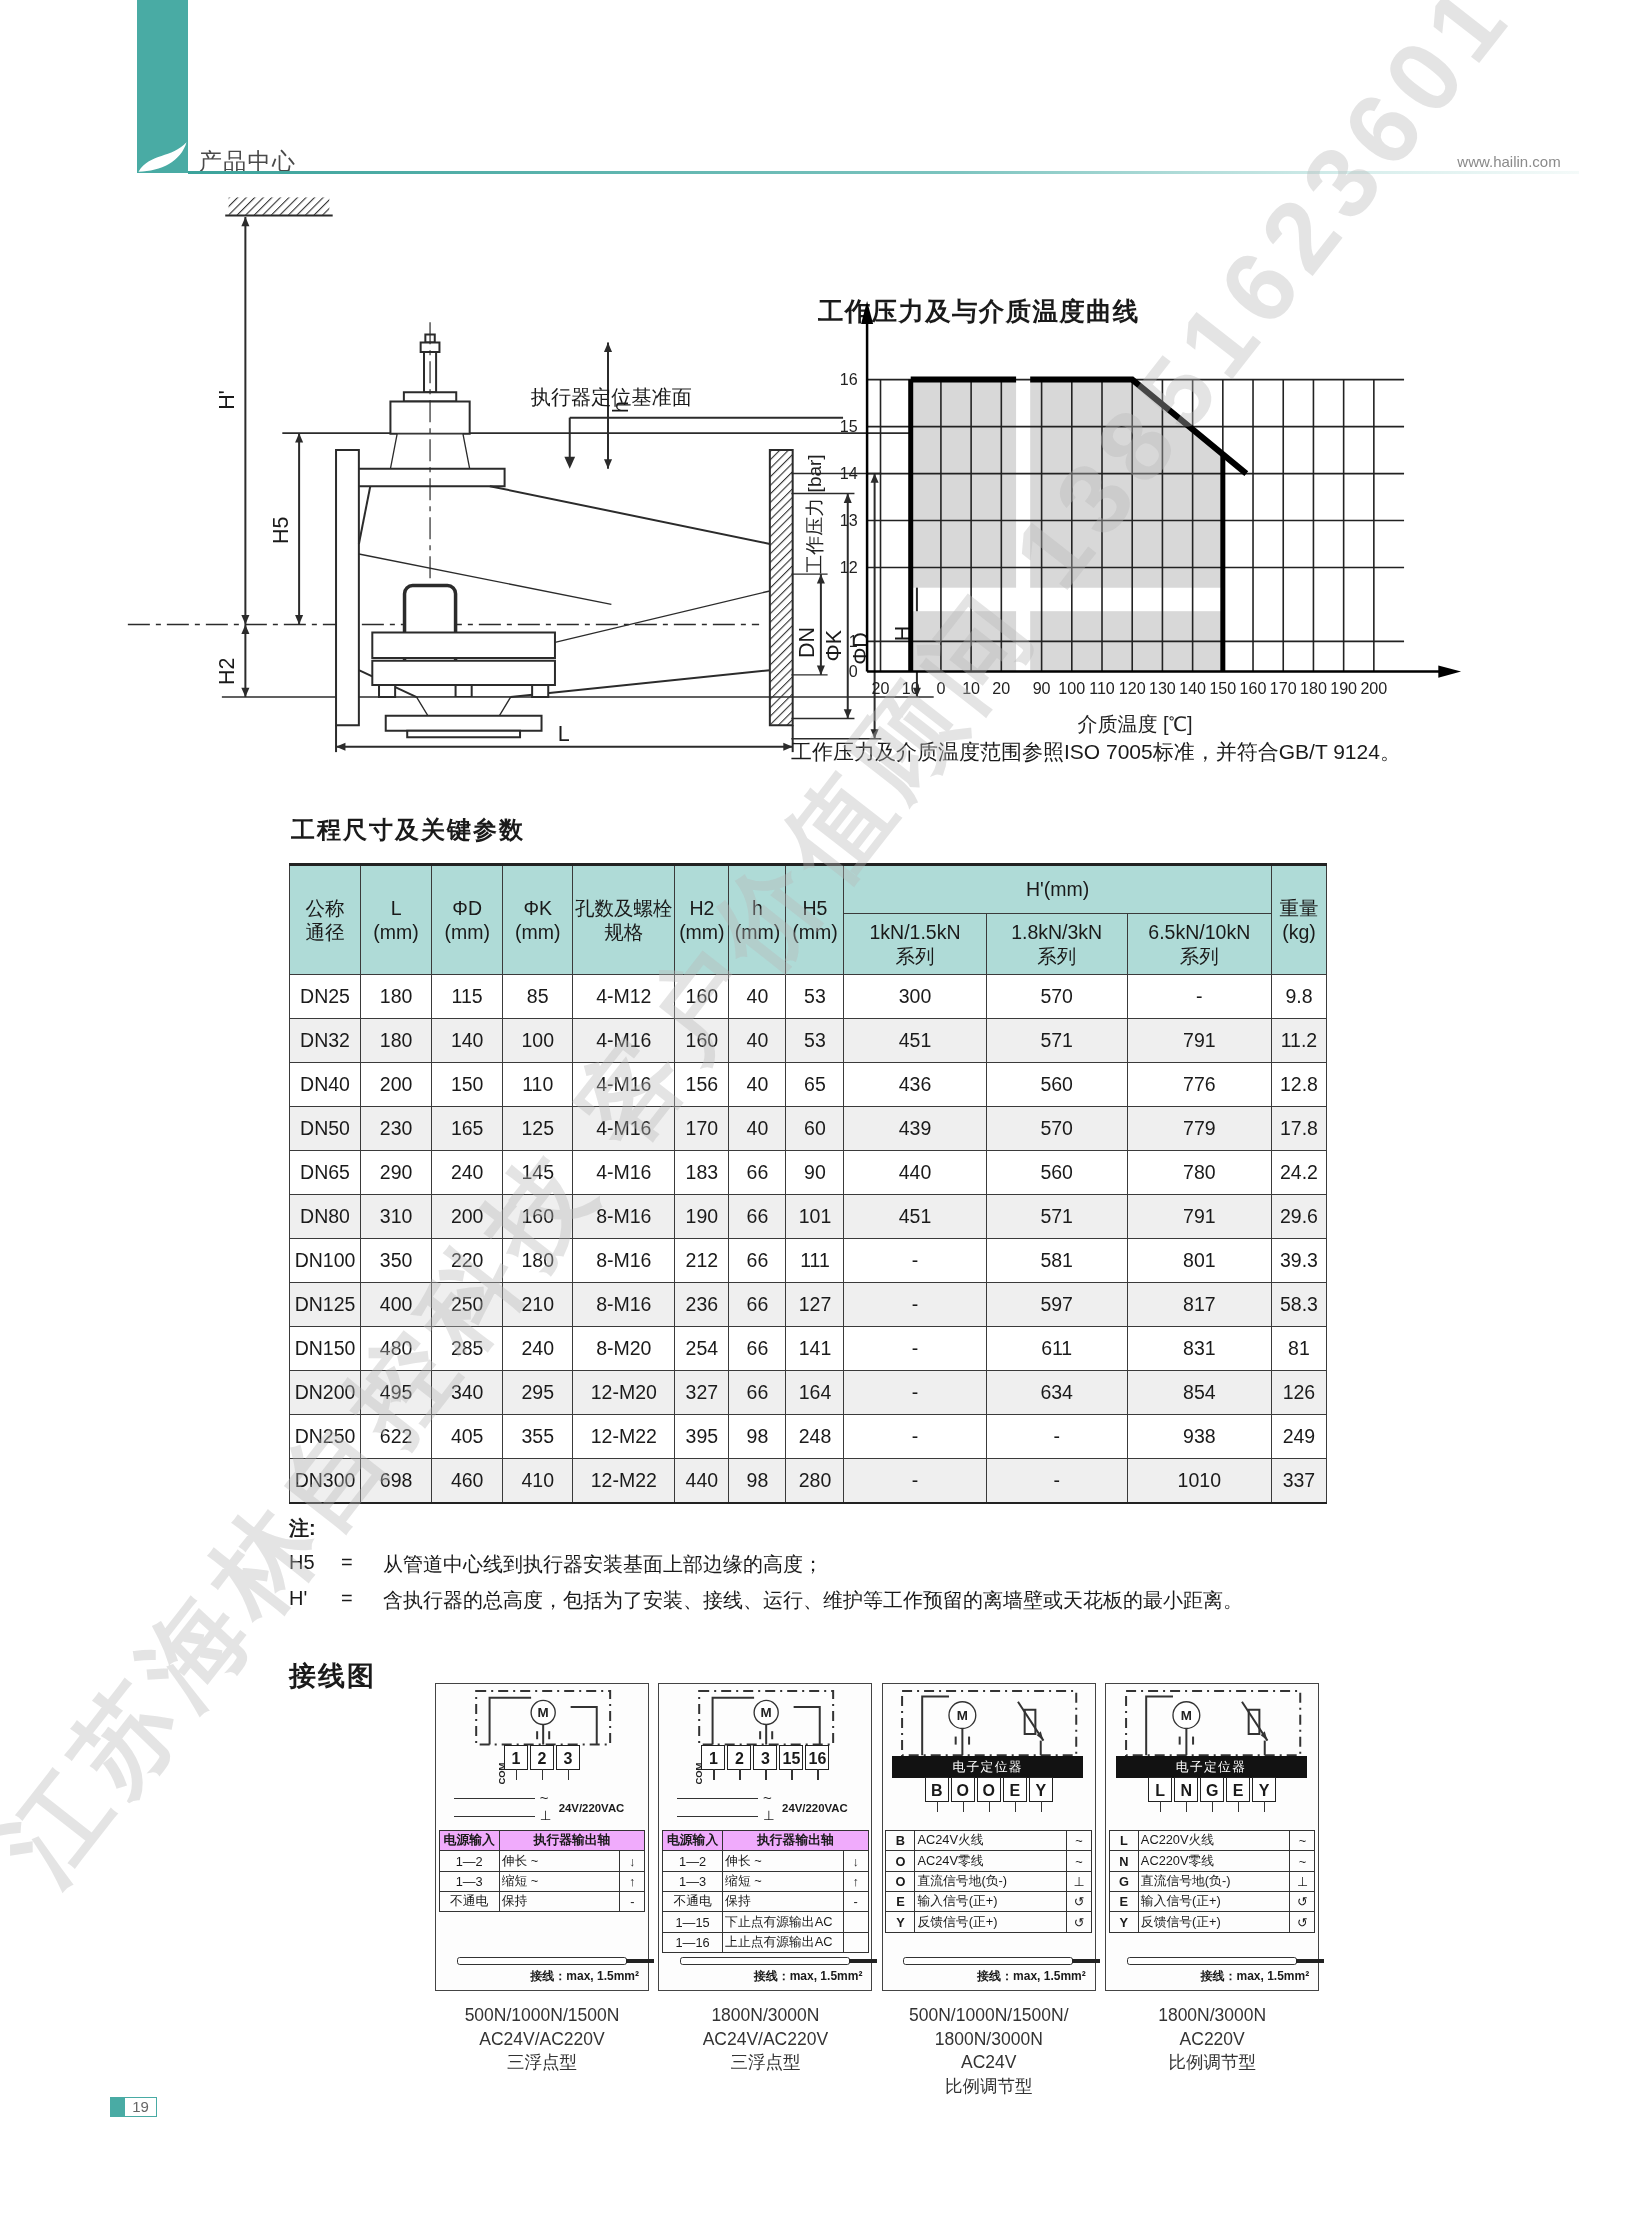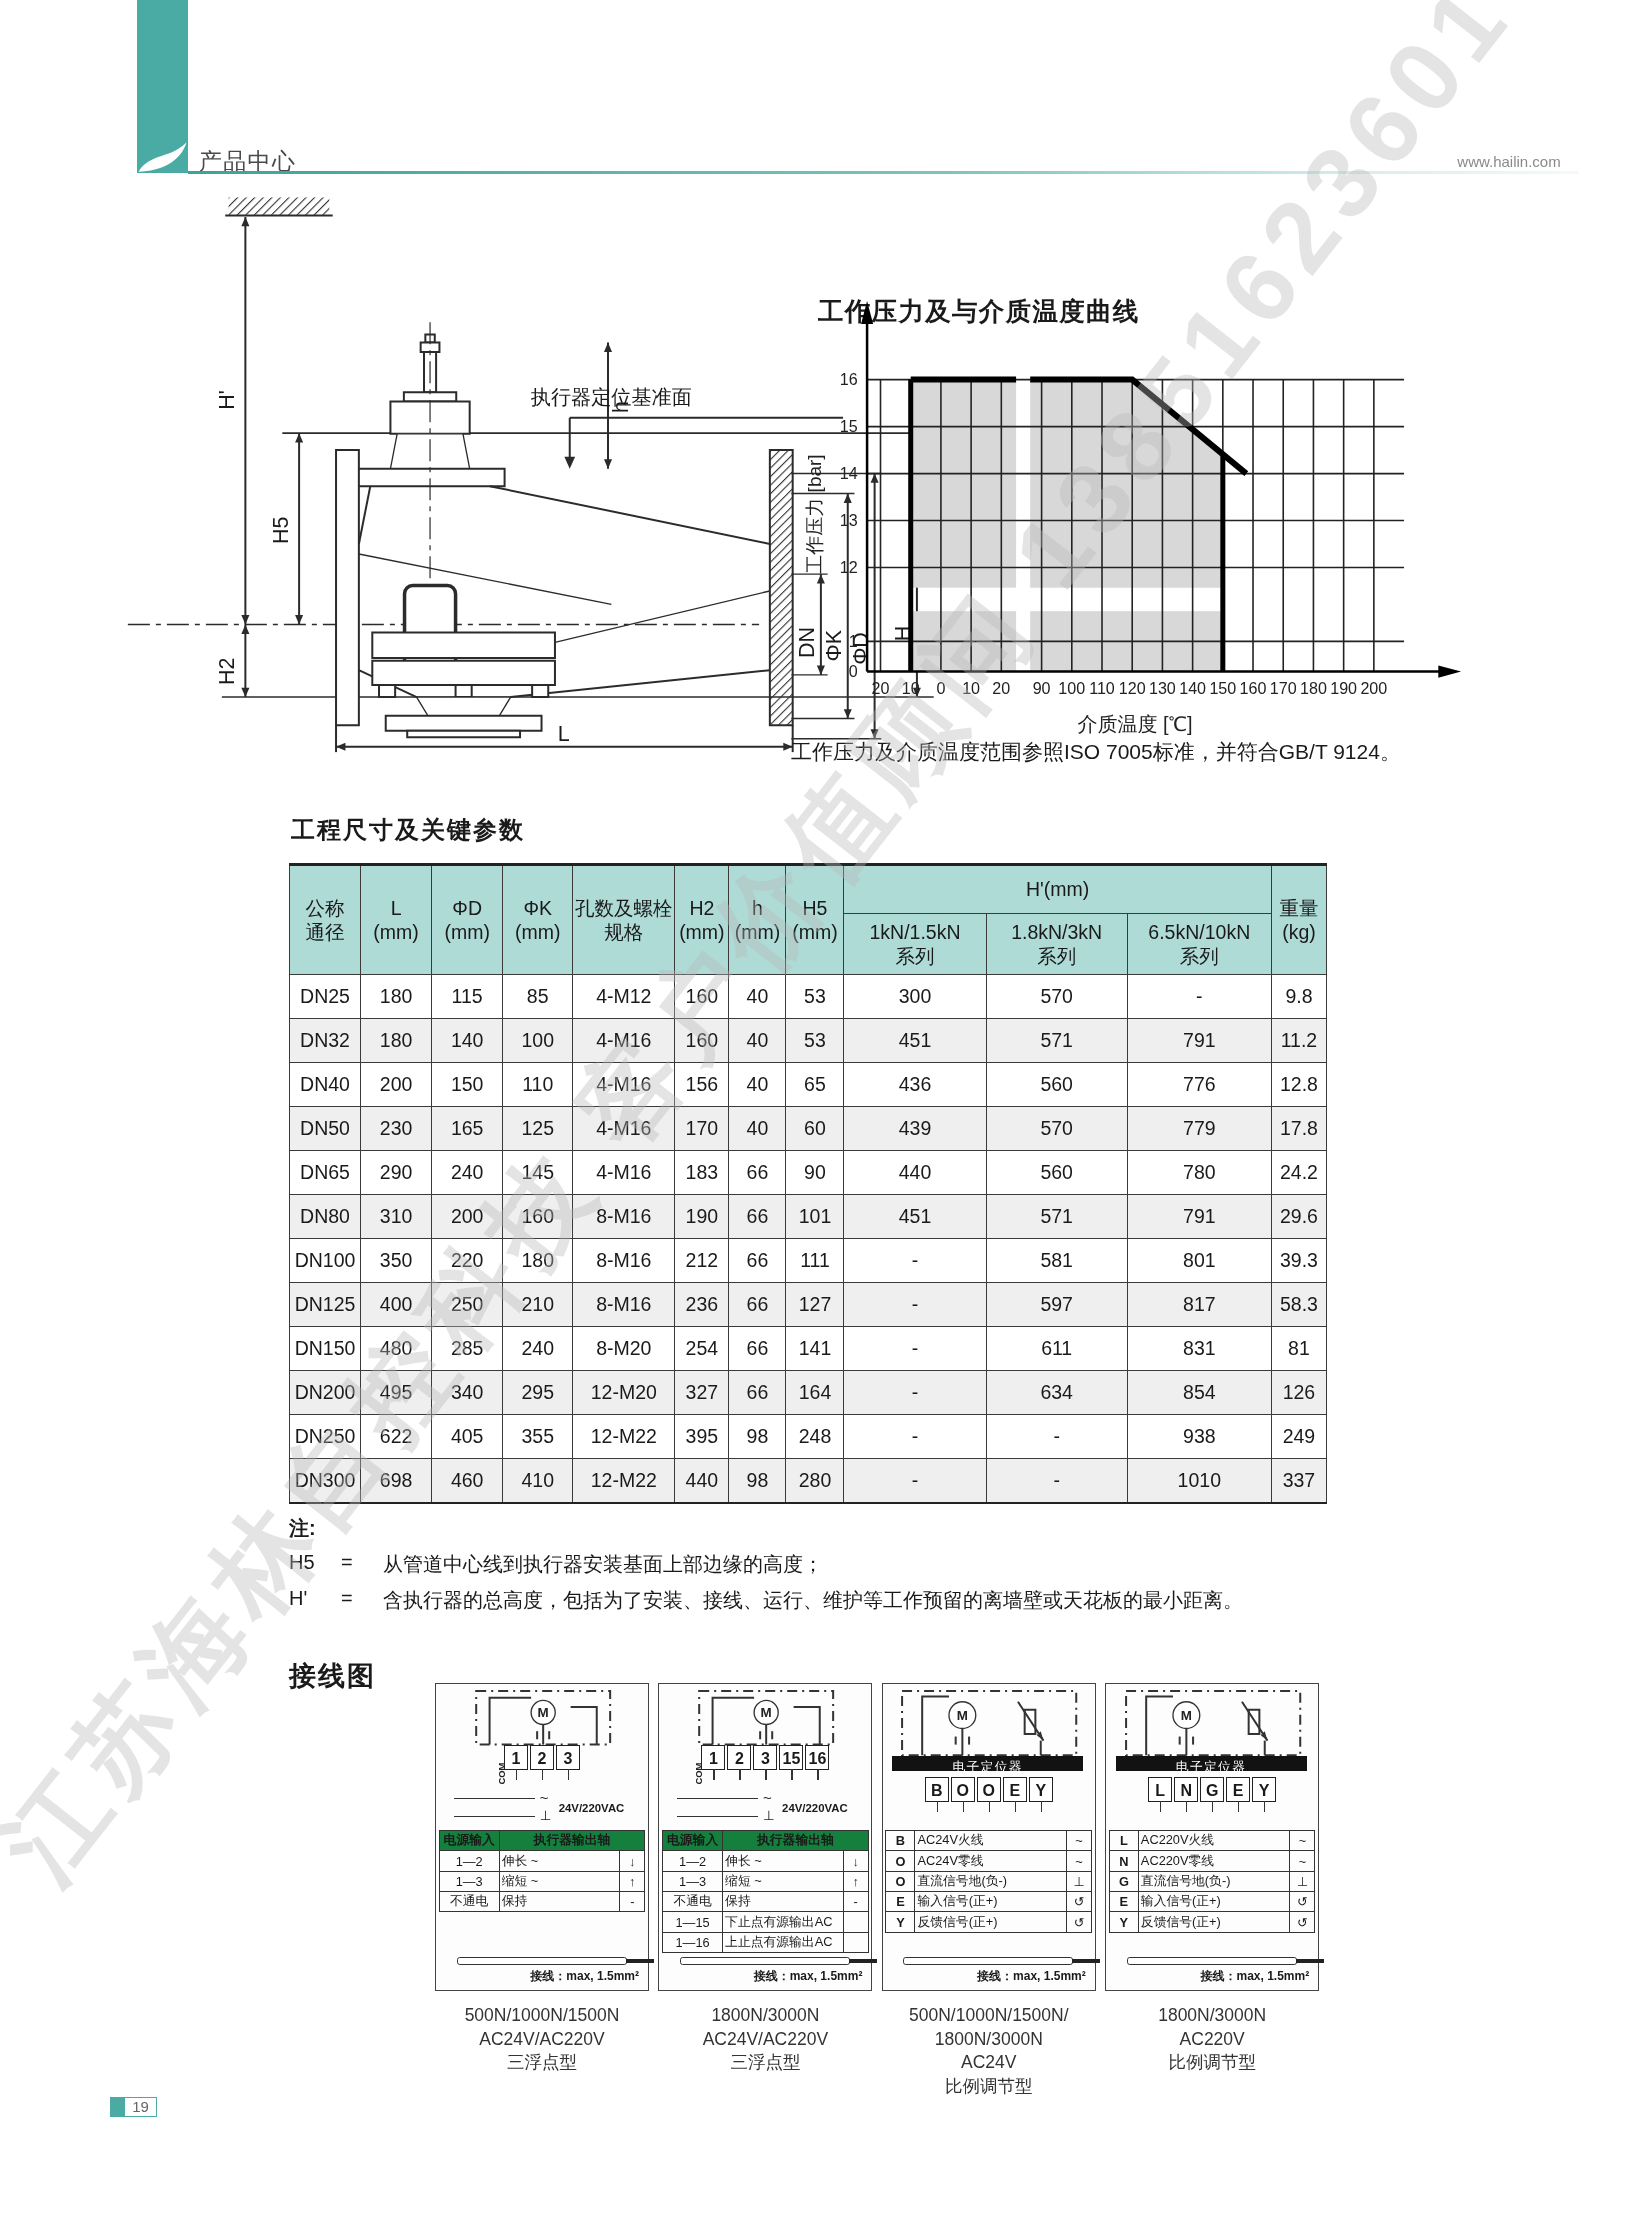--- a/index.html
+++ b/index.html
@@ -57,32 +57,32 @@
   .panel-box{border:1.7px solid #444;height:308px;background:#fdfdfd;position:relative;
              box-sizing:border-box;padding:2.7px;}
   .schem{position:relative;height:142px;}
   .schem svg{position:absolute;left:0;top:0;}
   .term-row{position:absolute;left:0;width:100%;display:flex;justify-content:center;gap:2px;}
   .term{border:1.7px solid #222;background:#fff;min-width:24px;height:25.5px;line-height:25.5px;
         text-align:center;font-size:16px;font-weight:bold;position:relative;box-sizing:border-box;
         padding:0 1.3px;}
   .term::after{content:"";position:absolute;left:50%;top:100%;width:1.3px;height:10.7px;background:#333;}
   .com{position:absolute;font-size:9.4px;font-weight:bold;transform:rotate(-90deg);color:#222;}
-  .posbar{position:absolute;left:6.7px;width:191px;height:15px;background:#121212;color:#fff;
+  .posbar{position:absolute;left:6.7px;width:191px;height:22px;background:#121212;color:#fff;
           text-align:center;font-size:12.8px;line-height:21.5px;letter-spacing:1.3px;}
   .pwr{position:absolute;left:15px;top:106px;width:181px;height:35px;}
   .pwr .l1,.pwr .l2{position:absolute;left:0;width:81px;height:1.3px;background:#333;}
   .pwr .l1{top:5.4px;} .pwr .l2{top:23px;}
   .pwr .tld{position:absolute;left:86px;top:-4px;font-size:15px;}
   .pwr .gnd{position:absolute;left:86px;top:15px;font-size:13.4px;}
   .pwr .lbl{position:absolute;left:105px;top:9.4px;font-size:11.4px;font-weight:bold;}
   table.ptab{border-collapse:collapse;width:100%;font-size:12.8px;margin-top:1.3px;}
   table.ptab th,table.ptab td{border:1px solid #333;text-align:center;padding:0.7px 2px;
         height:18px;white-space:nowrap;overflow:hidden;}
-  table.ptab th{font-weight:bold;background:#15803d;}
+  table.ptab th{font-weight:bold;background:#f0abfc;}
   .cable{position:absolute;bottom:5.4px;left:8px;width:195px;text-align:right;}
   .cable-bar{display:block;margin:0 auto 2.7px auto;width:168px;height:6px;border:1px solid #333;
              border-radius:2.7px;position:relative;background:#fff;}
   .cable-bar::after{content:"";position:absolute;right:-28px;top:1.3px;width:28px;height:3.4px;background:#222;}
   .cable-lbl{font-size:12px;font-weight:bold;}
   .caption{margin-top:13.4px;text-align:center;font-size:17.5px;line-height:23.5px;color:#333;
            white-space:pre-line;}
 
   
   .foot{left:110px;top:2097px;display:flex;}

